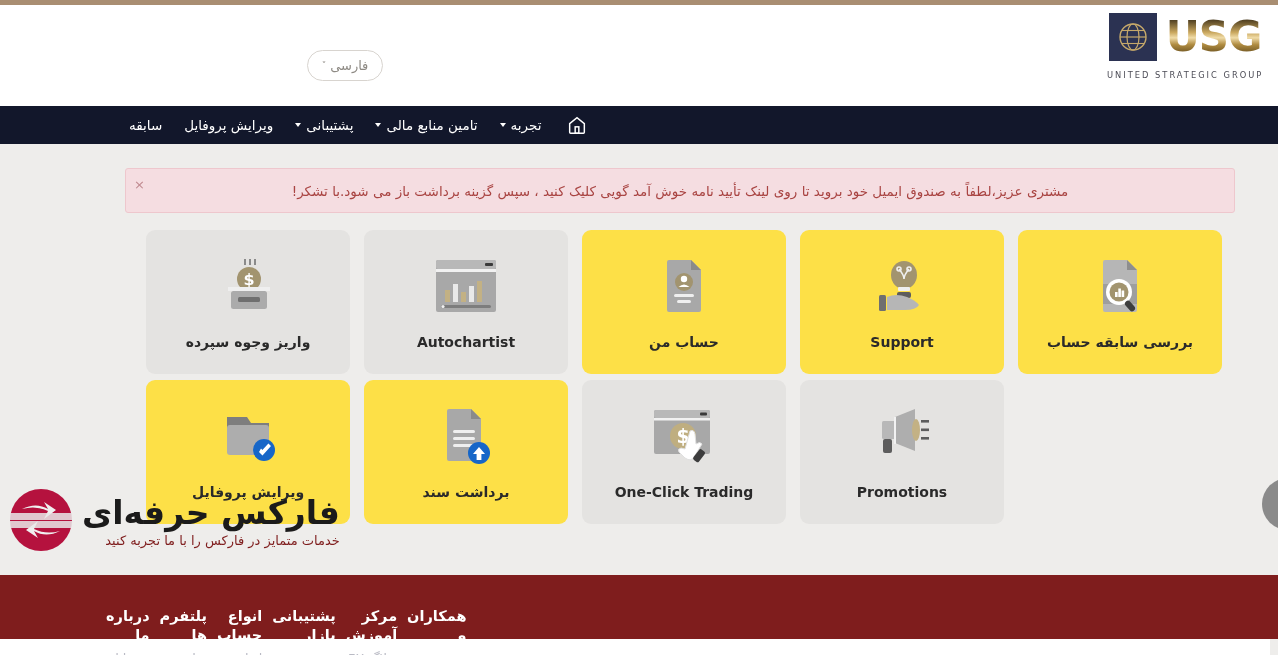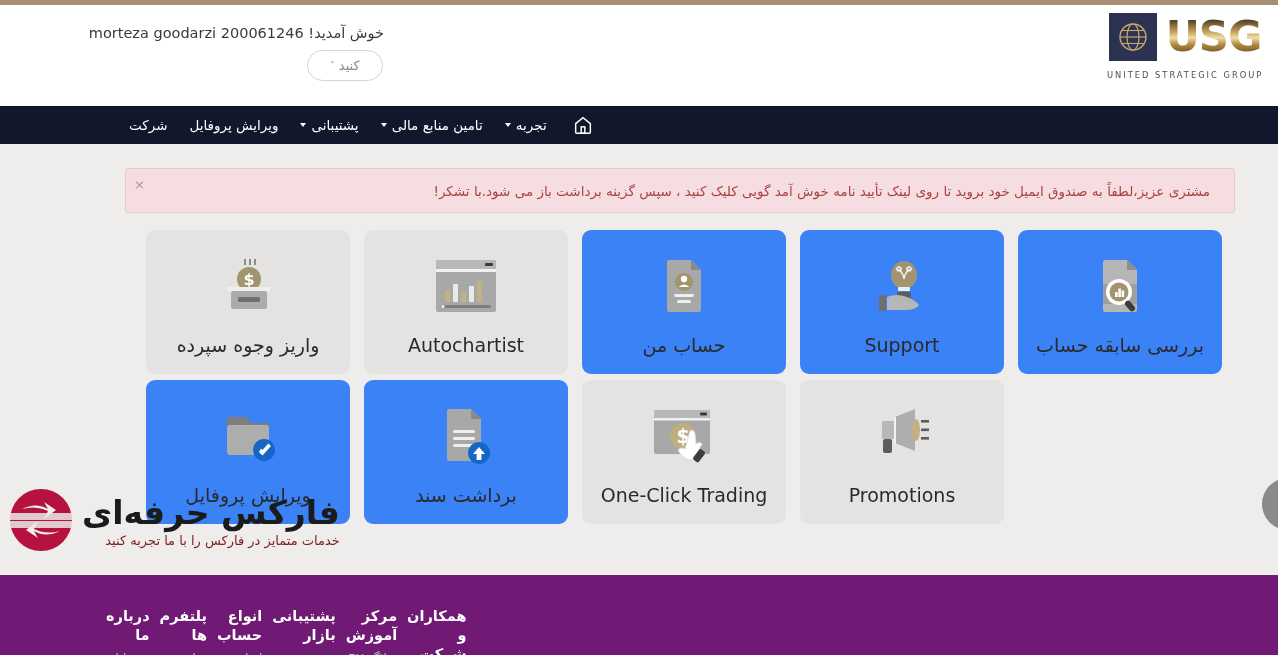--- a/index.html
+++ b/index.html
@@ -94,40 +94,40 @@
   }
 
   
   .alert {
     position:absolute; top:24px; left:125px; width:1110px; height:45px;
     background:#f5dde1; border:1px solid #eec7cd; border-radius:3px;
     color:#a94442; font-size:13.5px;
     display:flex; align-items:center; justify-content:flex-start;
     direction:rtl;
   }
-  .alert-text { flex:1; padding:0 24px; }
+  .alert-text { flex:1; text-align:center; padding:0 24px; }
   .alert-close {
     position:absolute; left:8px; top:9px;
     font-size:13px; color:#c08a90; cursor:pointer; line-height:1;
   }
 
   
   .tiles { position:absolute; top:86px; left:137px; width:1085px; }
   .tile-row { display:flex; gap:14px; margin-bottom:6px; }
   .tile {
     width:204px; height:144px; border-radius:9px;
     display:flex; flex-direction:column;
     align-items:center; justify-content:flex-start;
     padding-top:24px; cursor:pointer;
   }
-  .tile.light { background:#3b82f6; }
+  .tile.light { background:#fde047; }
   .tile.dim   { background:#e4e3e1; }
   .tile-icon { height:64px; display:flex; align-items:center; justify-content:center; }
   .tile-label {
-    margin-top:16px; font-size:19px; font-weight:normal;
+    margin-top:16px; font-size:14px; font-weight:bold;
     color:#2a2a2a; text-align:center; direction:rtl;
   }
   .spacer { width:204px; height:144px; }
 
   
   .forex-logo {
     position:absolute; bottom:18px; left:8px;
     display:flex; align-items:center; gap:8px;
     direction:rtl;
   }
@@ -144,22 +144,22 @@
     width:52px; height:52px; border-radius:50%;
     background:#8a8a8a; cursor:pointer;
   }
   .scroll-track {
     position:absolute; top:144px; left:1270px; width:8px; height:431px;
     background:#eeedeb;
   }
 
   
   .footer {
-    position:absolute; top:575px; left:0; width:1278px; height:80px;
-    background:#701a75; color:#ffffff; direction:rtl;
+    position:absolute; top:575px; left:0; width:1278px; height:64px;
+    background:#7f1d1d; color:#ffffff; direction:rtl;
   }
   .footer-cols {
     position:absolute; top:32px; right:1015px; left:96px;
     display:flex; flex-direction:row-reverse; justify-content:flex-start;
     gap:0;
   }
   .footer-col { width:182px; padding-left:10px; }
   .footer-head {
     font-size:14.5px; font-weight:bold; color:#ffffff;
     line-height:1.32; margin-bottom:4px;
@@ -170,24 +170,23 @@
 </style>
 </head>
 <body>
 
 <div class="page">
 
   <div class="top-strip"></div>
 
   <div class="header">
 
-    <div class="welcome-text">خوش آمدید! morteza goodarzi 200061246</div>
 
     <div class="lang-btn">
-      <span>کنید</span>
+      <span>فارسی</span>
       <span class="caret">˅</span>
     </div>
 
     <div class="logo-block">
       <div class="logo-row">
         <div class="logo-usg">USG</div>
         <div class="logo-globe">
           <svg width="34" height="34" viewBox="0 0 34 34">
             <circle cx="17" cy="17" r="13" fill="none" stroke="#c3a káé" stroke-width="1.4"></circle>
             <circle cx="17" cy="17" r="13" fill="none" stroke="#c5a86a" stroke-width="1.4"></circle>
@@ -219,21 +218,21 @@
         <span class="caret"></span>
       </div>
       <div class="nav-item">
         <span>پشتیبانی</span>
         <span class="caret"></span>
       </div>
       <div class="nav-item">
         <span>ویرایش پروفایل</span>
       </div>
       <div class="nav-item">
-        <span>شرکت</span>
+        <span>سابقه</span>
       </div>
     </div>
   </div>
 
   <div class="content">
 
     <div class="alert">
       <span class="alert-close">×</span>
       <span class="alert-text">مشتری عزیز،لطفاً به صندوق ایمیل خود بروید تا روی لینک تأیید نامه خوش آمد گویی کلیک کنید ، سپس گزینه برداشت باز می شود.با تشکر!</span>
     </div>

